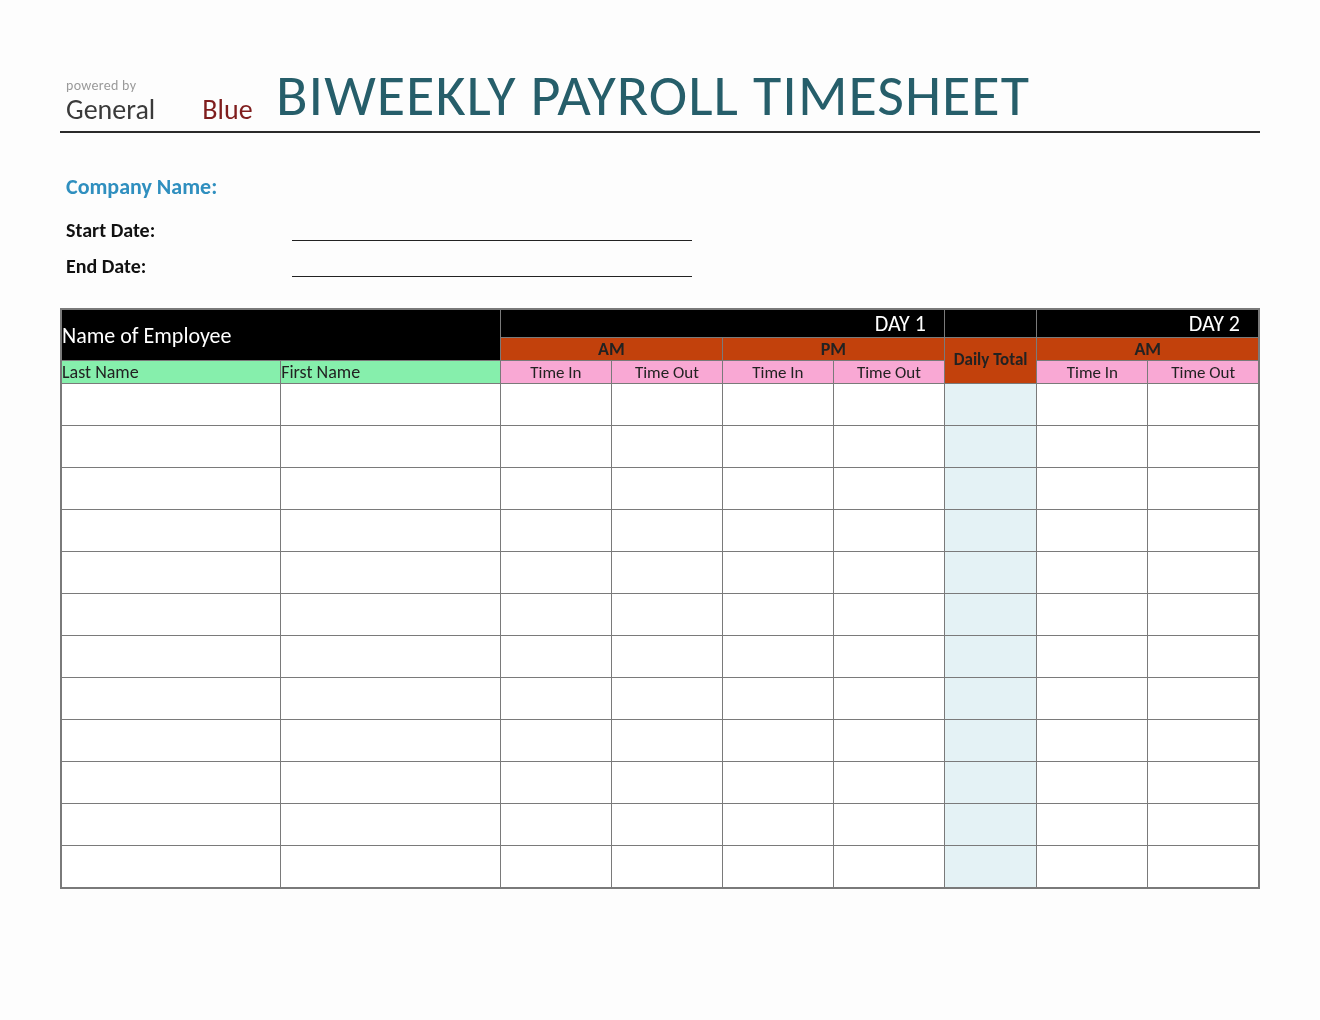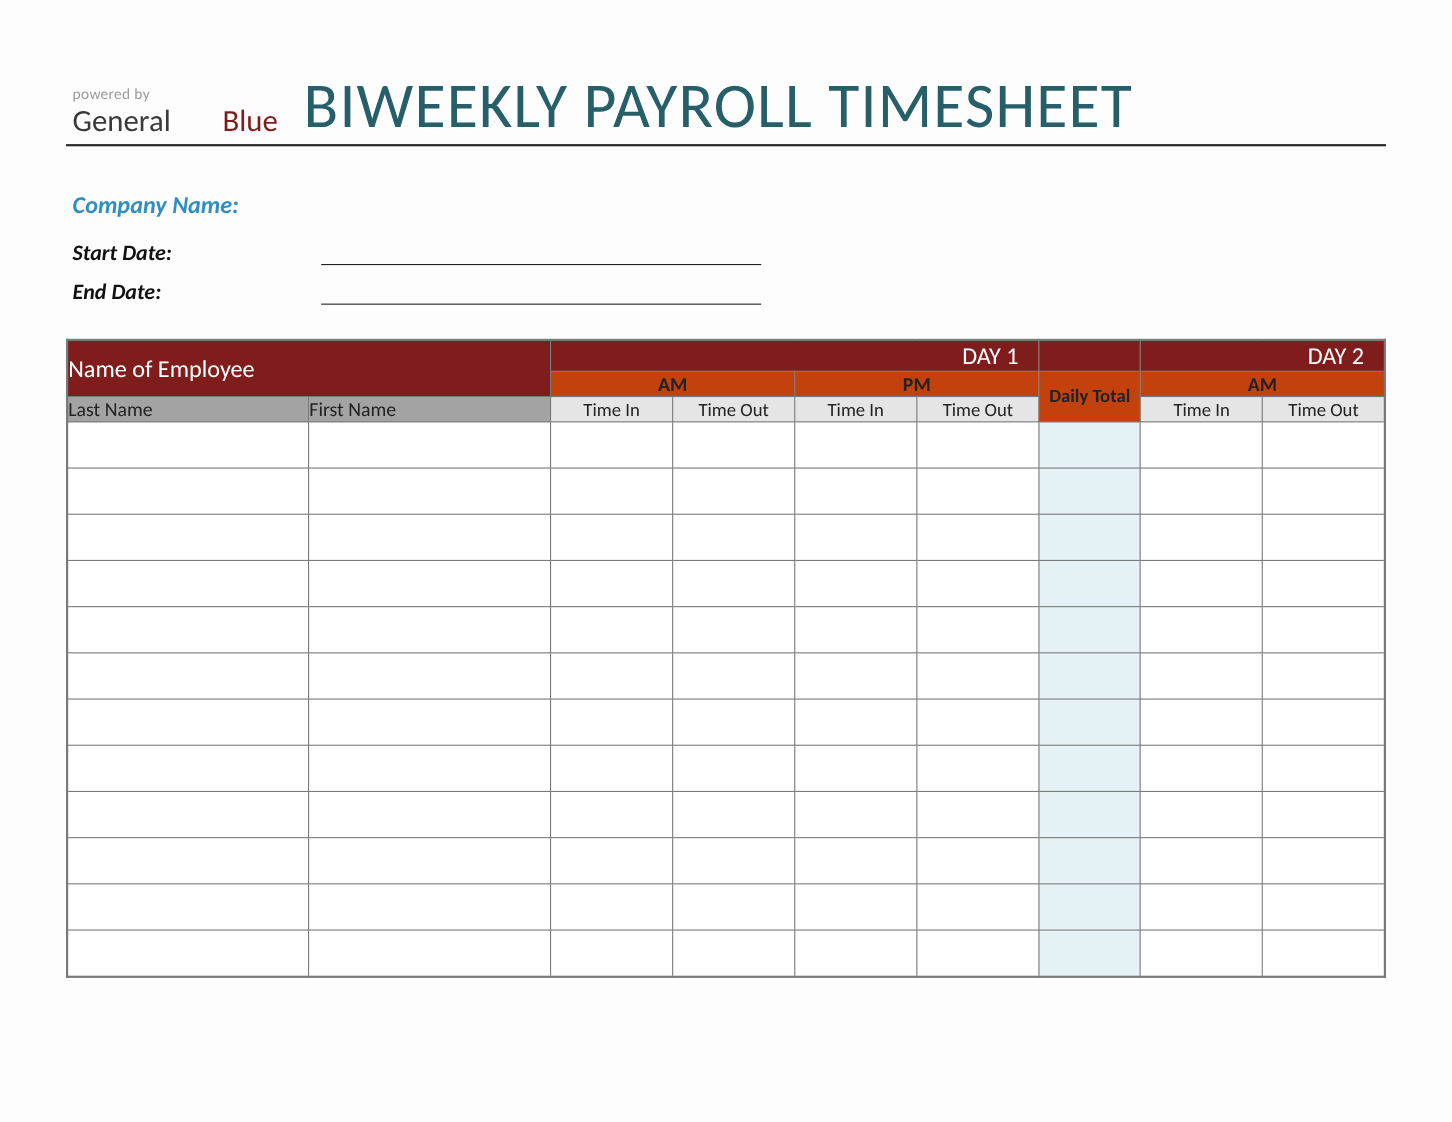--- a/index.html
+++ b/index.html
@@ -45,21 +45,20 @@
     font-size: 58px;
     color: #265e6a;
     letter-spacing: 1px;
     font-weight: 400;
     margin-left: 30px;
     margin-bottom: -4px;
   }
   .meta {
     padding-left: 6px;
     margin-bottom: 30px;
-    font-style: italic;
   }
   .company {
     font-size: 22px;
     color: #2f8fbf;
     font-weight: 600;
     margin-bottom: 18px;
   }
   .date-row {
     display: flex;
     align-items: flex-start;
@@ -82,46 +81,46 @@
     border-collapse: collapse;
     width: 100%;
     table-layout: fixed;
   }
   .sheet td, .sheet th {
     border: 1px solid #7a7a7a;
     padding: 0;
     box-sizing: border-box;
   }
   .teal {
-    background: #7f1d1d;
+    background: #000000;
     color: #fff;
     font-weight: 400;
     font-size: 22px;
     text-align: left;
     padding: 10px 14px;
   }
   .teal.center { text-align: center; }
   .teal.right  { text-align: right; padding-right: 18px;}
   .lightblue {
     background: #c2410c;
     color: #222;
     font-size: 18px;
     text-align: center;
     padding: 6px 0;
   }
   .paleblue {
-    background: #a3a3a3;
+    background: #86efac;
     color: #222;
     font-size: 18px;
     text-align: left;
     padding: 8px 10px;
     font-weight: 400;
   }
   .subhdr {
-    background: #e5e5e5;
+    background: #f9a8d4;
     color: #222;
     font-size: 17px;
     text-align: center;
     padding: 10px 0;
     font-weight: 400;
   }
   .datarow td {
     height: 42px;
     background: #fff;
   }

